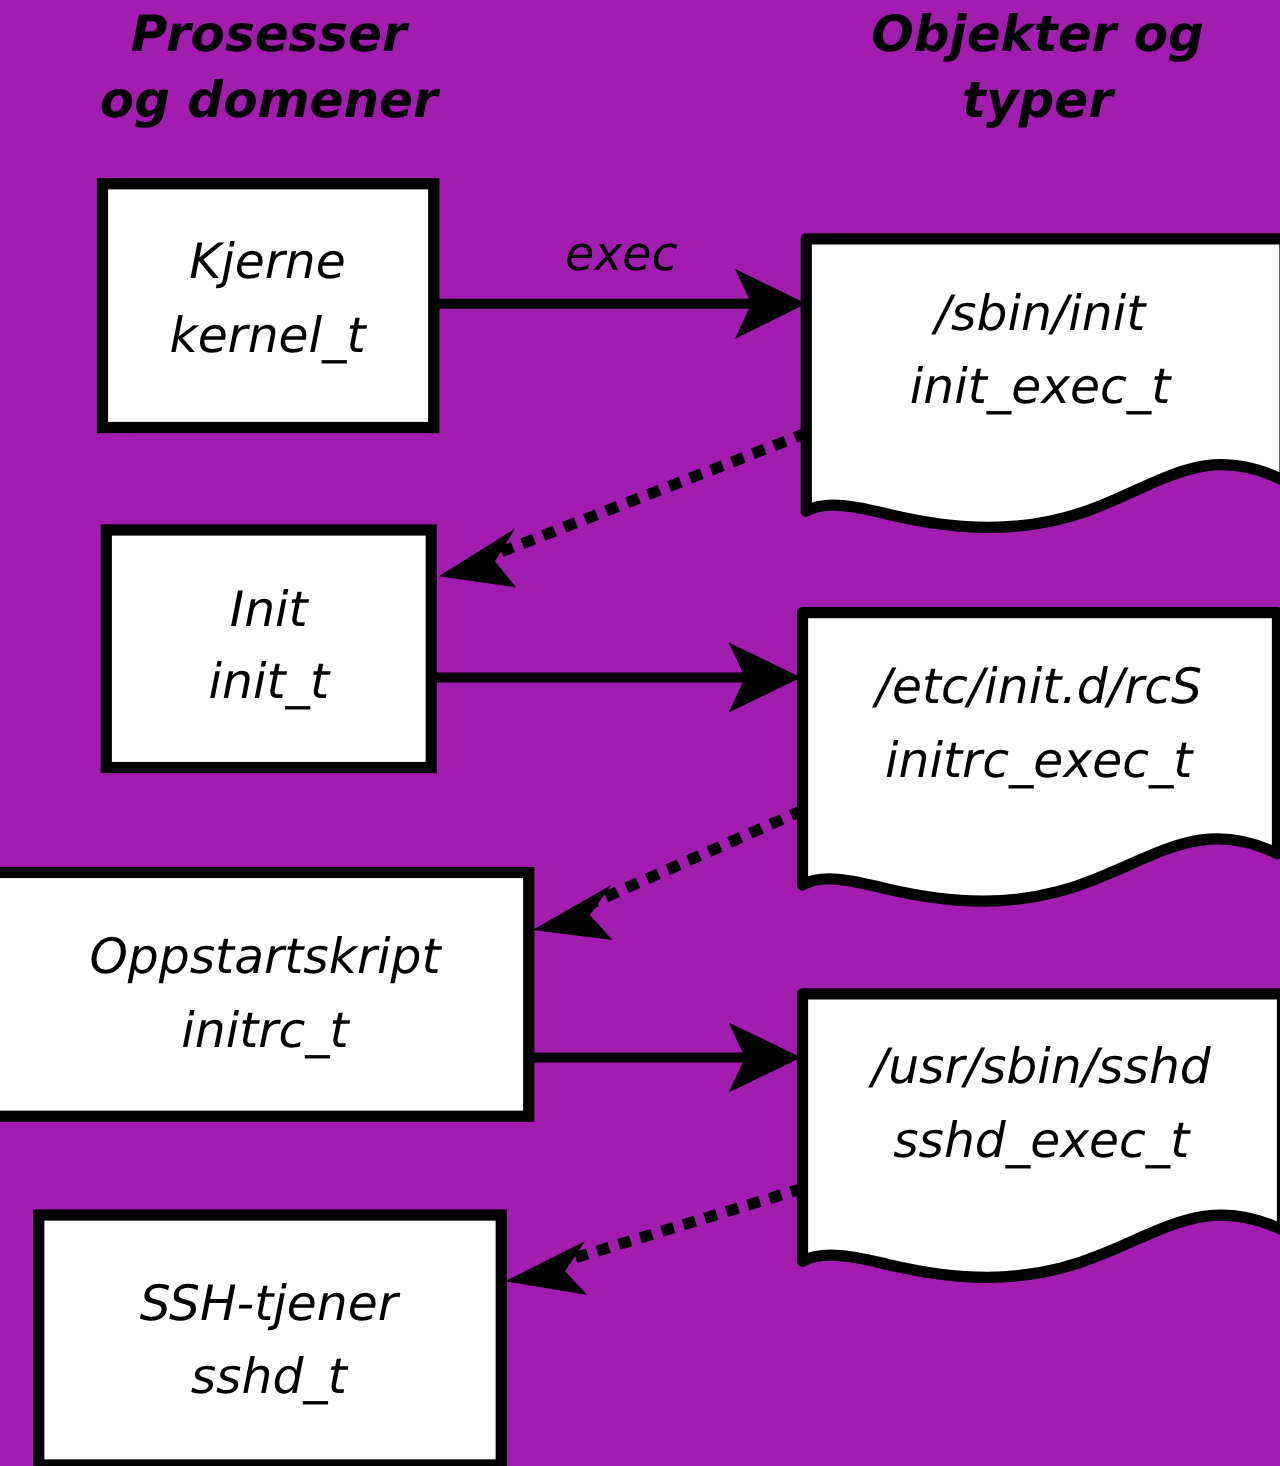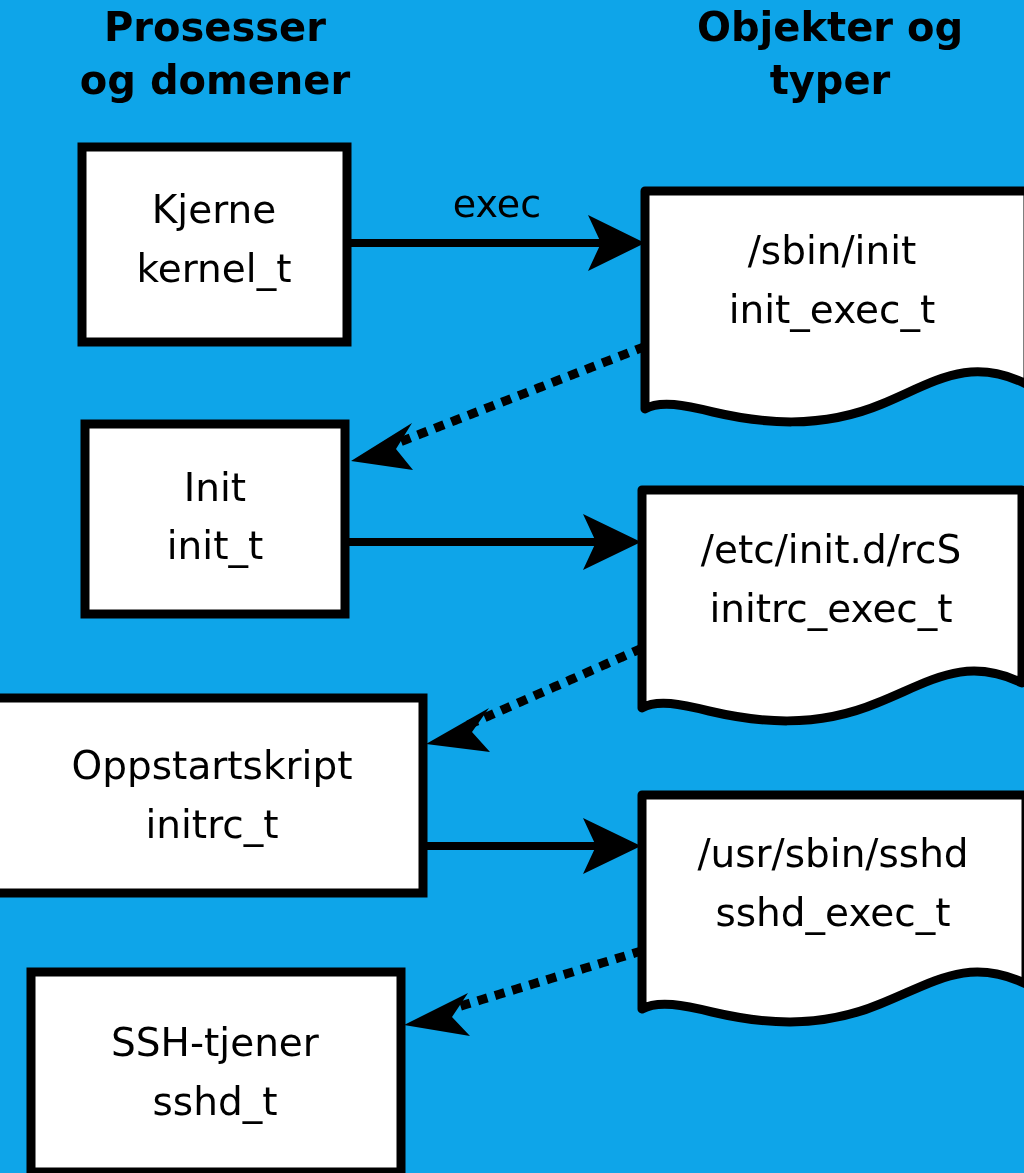--- a/index.html
+++ b/index.html
@@ -10,21 +10,22 @@
   body {
     width: 1024px;
     height: 1173px;
     font-family: "DejaVu Sans", sans-serif;
     overflow: hidden;
   }
   #diagram-root {
     position: relative;
     width: 1024px;
     height: 1173px;
-    background: #0ea5e9;
+    background: #a21caf;
+    font-style: italic;
   }
   svg#diagram-svg {
     position: absolute;
     top: 0;
     left: 0;
     width: 1024px;
     height: 1173px;
     display: block;
   }
   .col-header {

